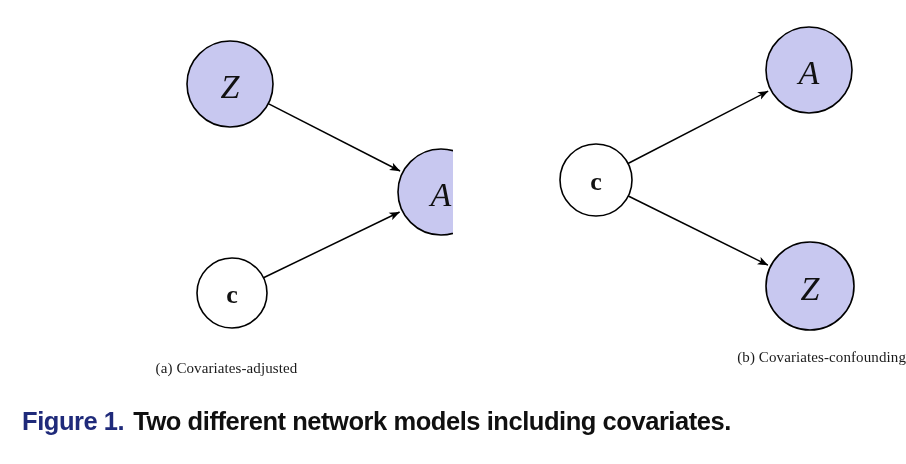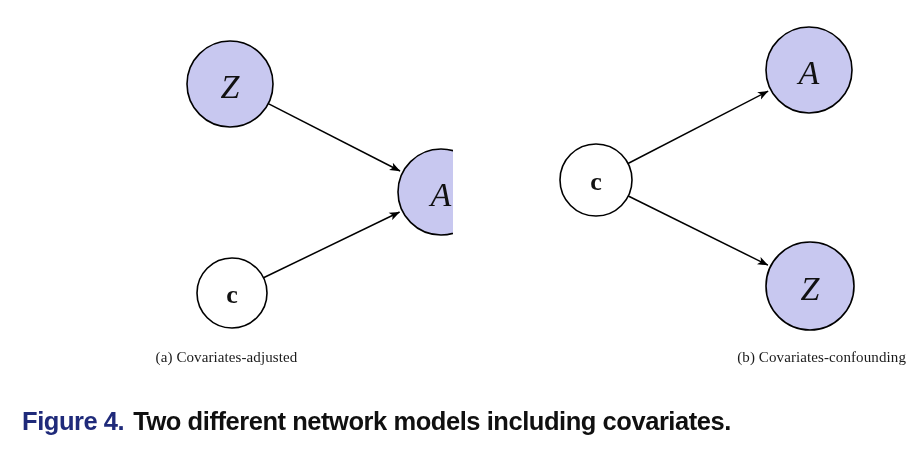--- a/index.html
+++ b/index.html
@@ -78,21 +78,21 @@
   .subcaption {
     position: absolute;
     top: 349px;
     width: 453px;
     text-align: center;
     font-family: "Liberation Serif", serif;
     font-size: 15px;
     color: #1a1a1a;
     letter-spacing: 0.1px;
   }
-  #subcaption-a { left: 0px; }
+  #subcaption-a { left: 0px; margin-top: 11px; }
   #subcaption-b { left: 453px; text-align: right; }
 
   #figure-caption {
     position: absolute;
     left: 22px;
     top: 404px;
     width: 862px;
     font-family: "Liberation Sans", sans-serif;
     font-weight: bold;
     font-size: 25.5px;
@@ -168,16 +168,16 @@
           </g>
       </svg>
     </div>
 
     <div class="subcaption" id="subcaption-a">(a) Covariates-adjusted</div>
 
     <div class="subcaption" id="subcaption-b">(b) Covariates-confounding</div>
   </div>
 
   <div id="figure-caption">
-    <span id="figure-caption-number">Figure 4.</span><span id="figure-caption-text">Two different network models including covariates.</span>
+    <span id="figure-caption-number">Figure 1.</span><span id="figure-caption-text">Two different network models including covariates.</span>
   </div>
 
 </div>
 
 </body></html>

